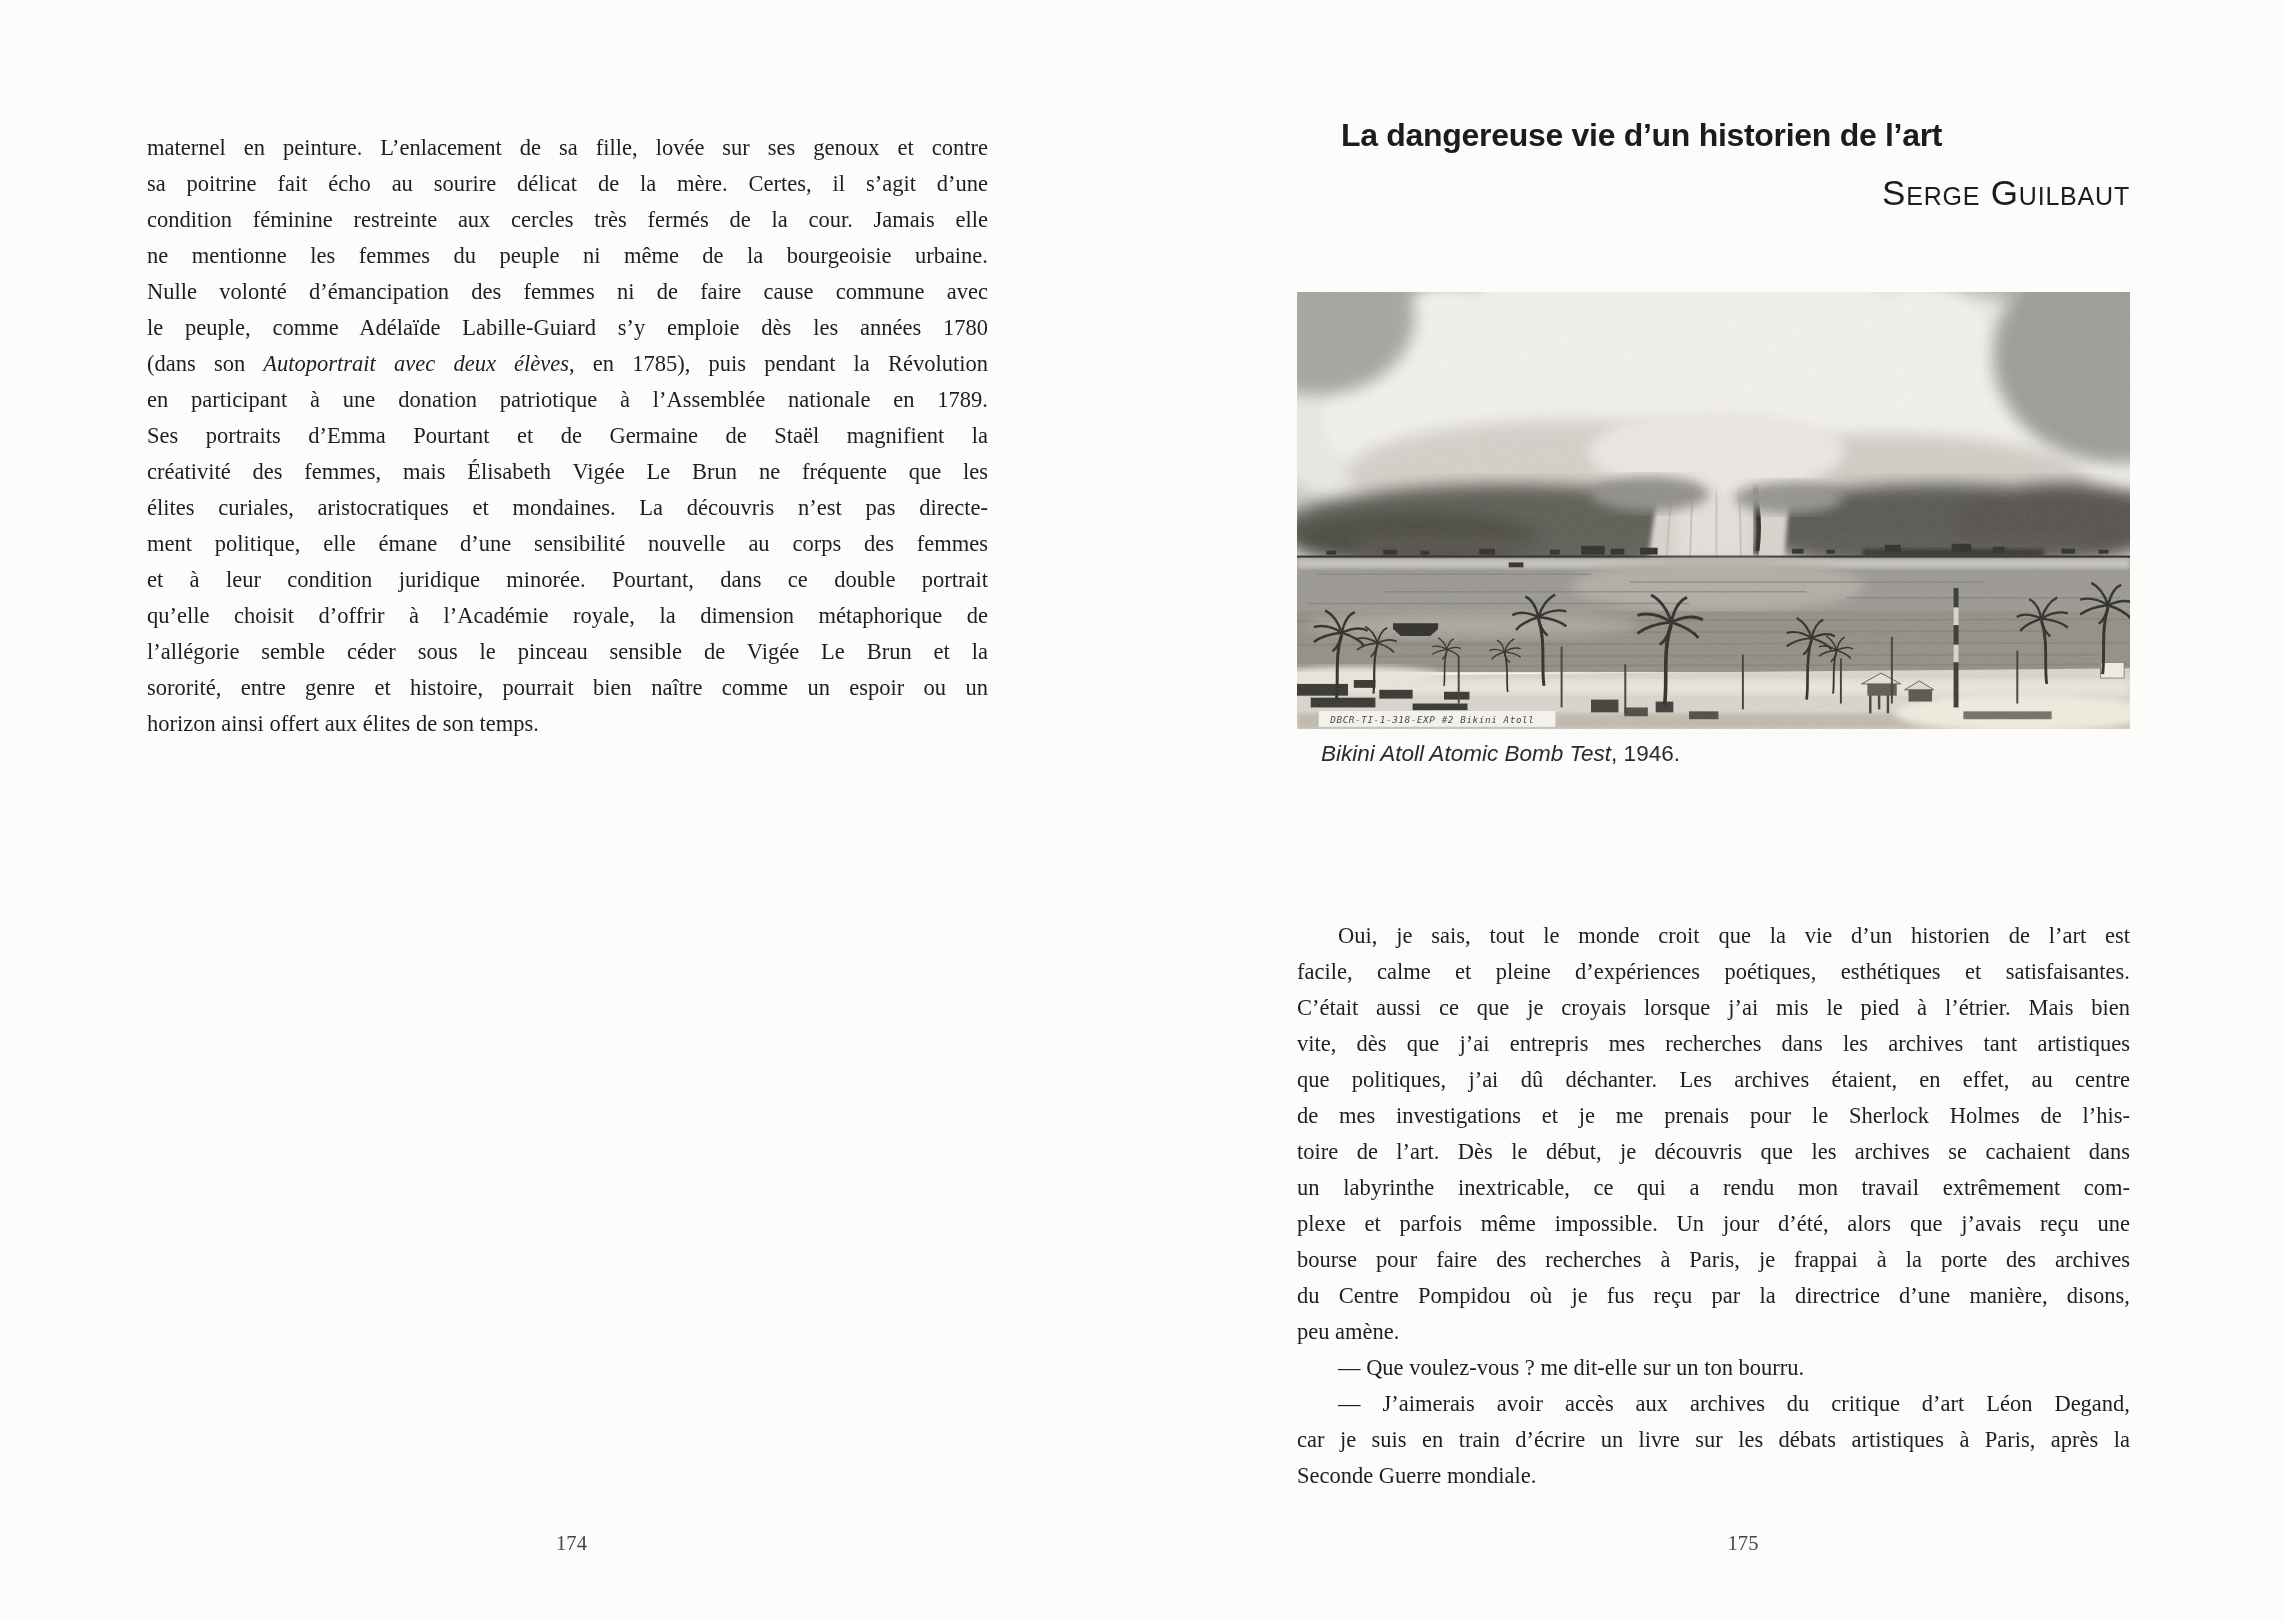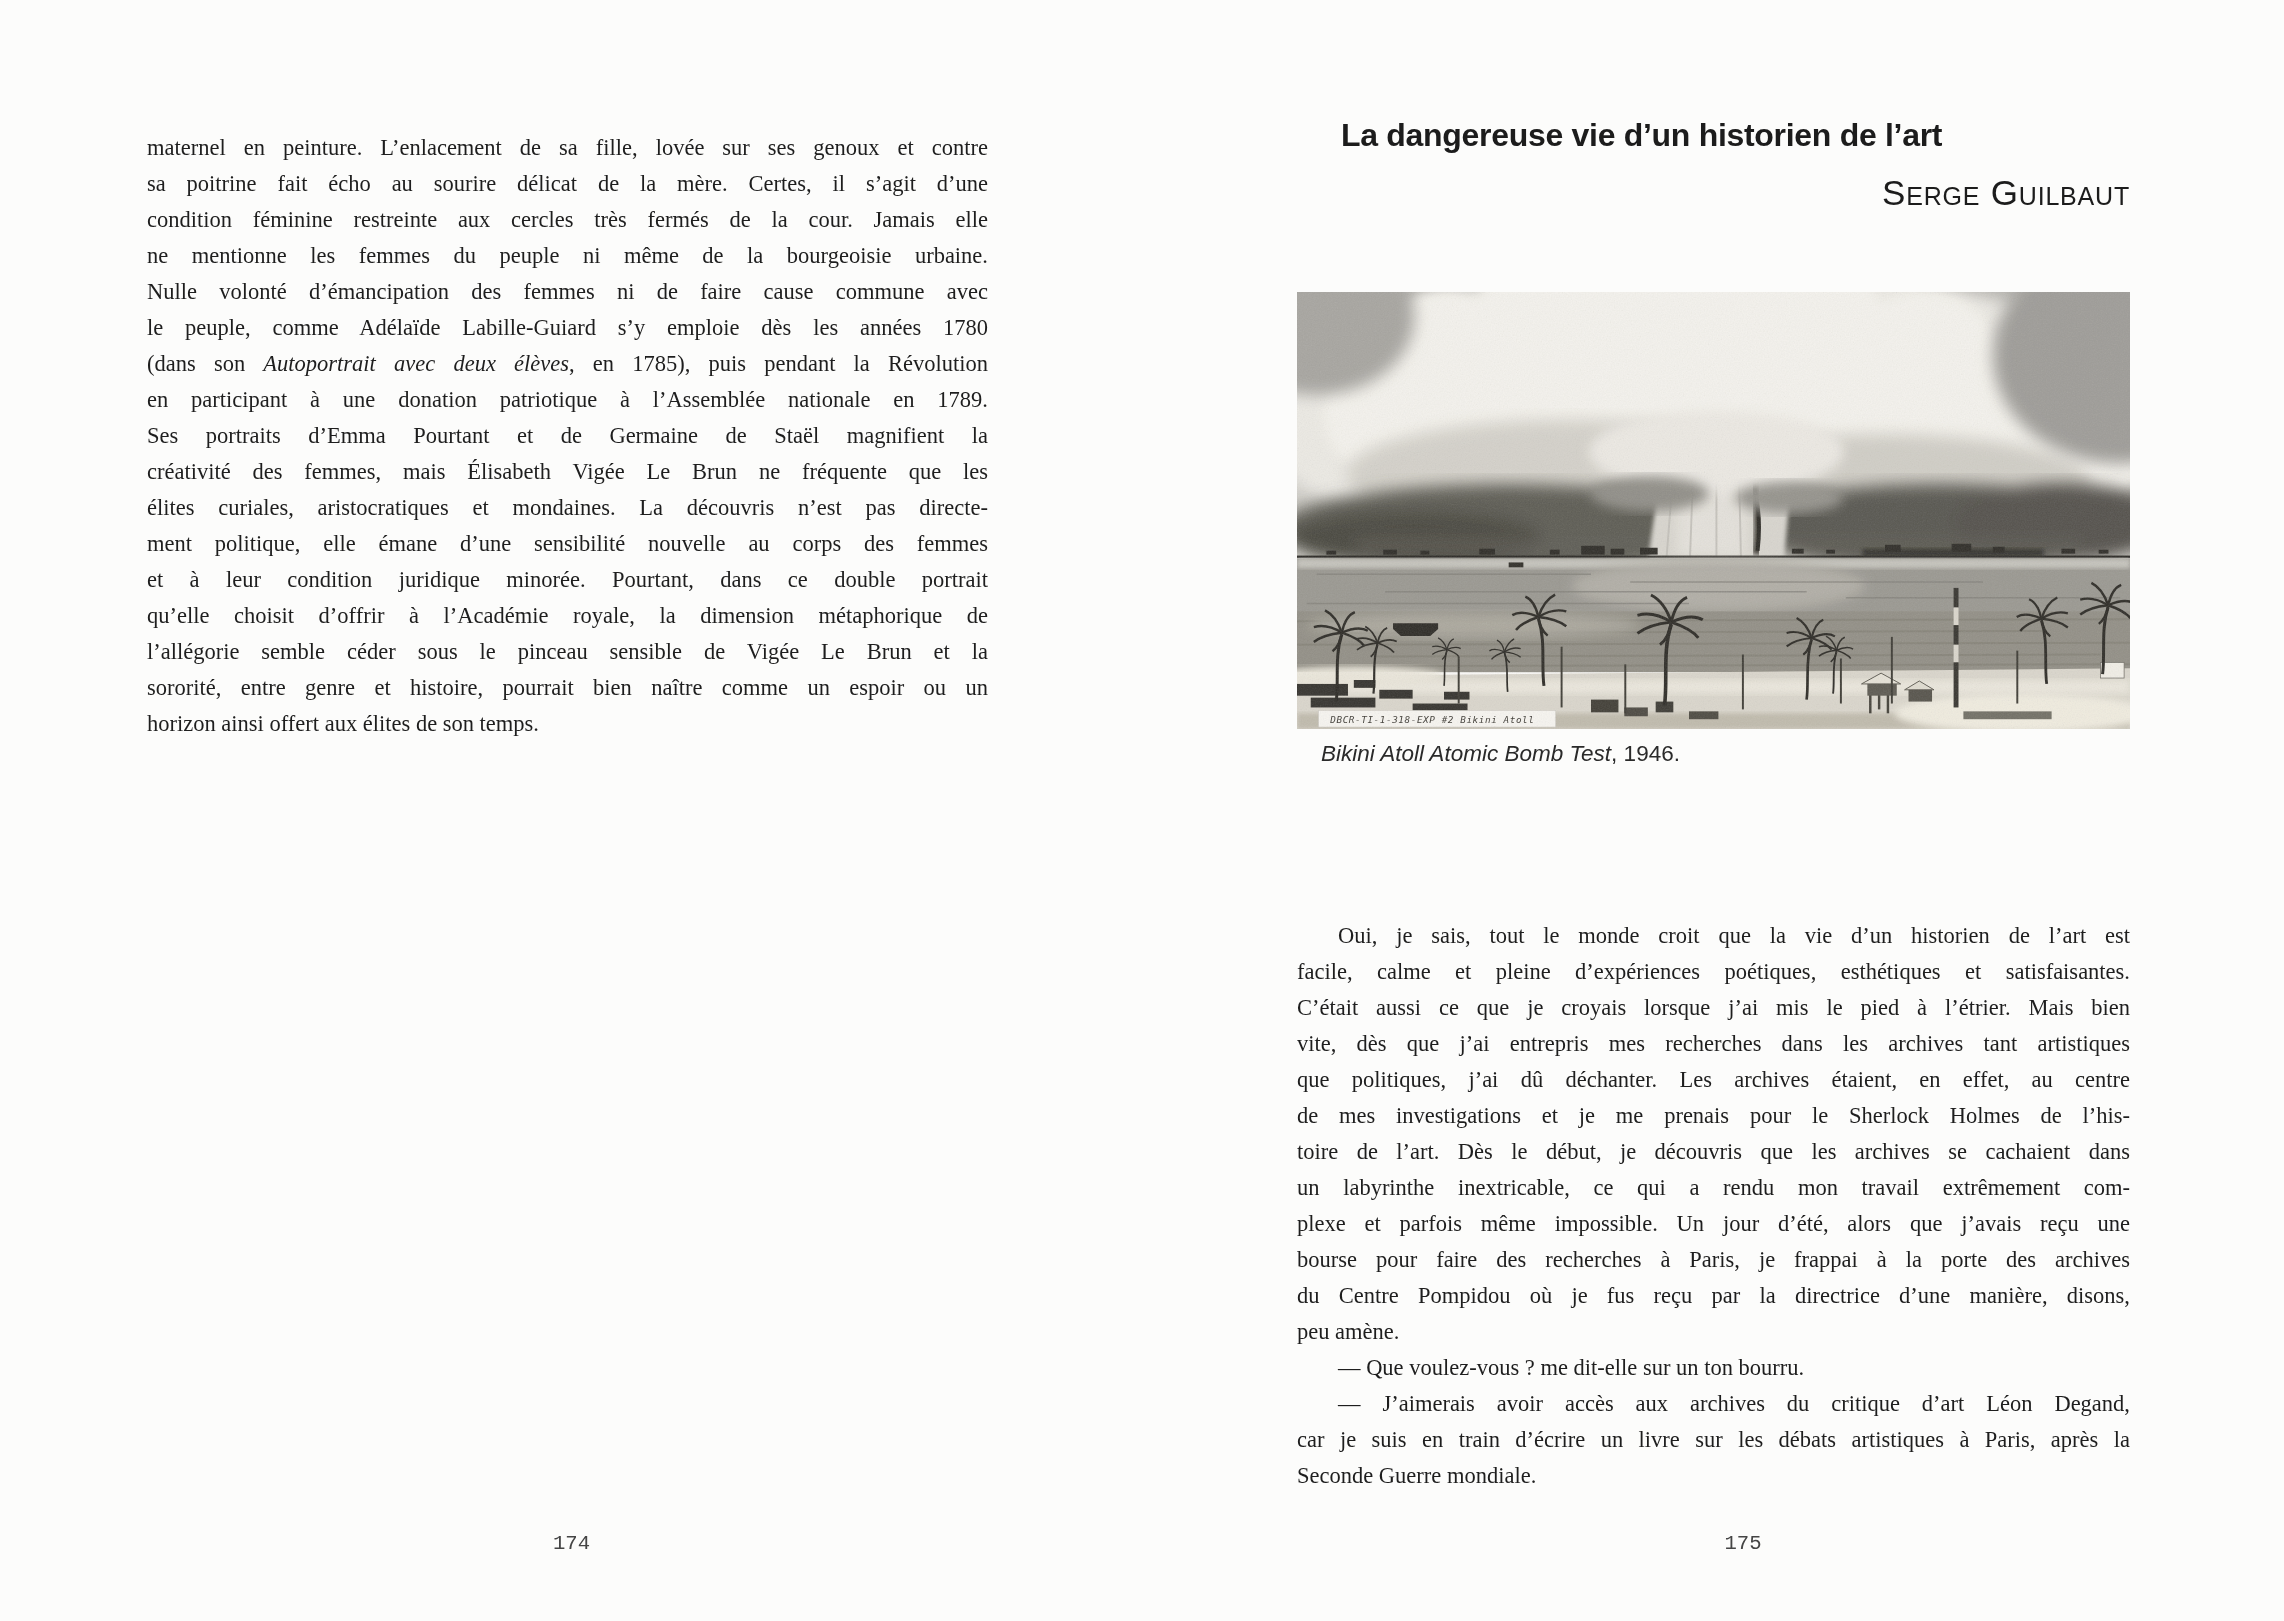--- a/index.html
+++ b/index.html
@@ -31,21 +31,21 @@
   #photo-frame{position:absolute;left:1297px;top:292px;width:833px;height:356px;}
   #photo-frame svg{display:block;width:833px;height:437px;}
   #photo-caption{
     position:absolute;left:1297px;top:741px;width:833px;
     font-family:"Liberation Sans","DejaVu Sans",sans-serif;
     font-size:22.5px;color:#2a2a2a;margin-left:24px;
   }
   #photo-caption .cap-italic{font-style:italic;}
   .pagenum{
     position:absolute;top:1532px;text-align:center;
-    font-family:Liberation Mono, monospace;
+    font-family:Liberation Serif, serif;
     font-size:20.6px;color:#454545;
   }
   #pagenum-left{left:0;width:1143px;}
   #pagenum-right{left:1172px;width:1142px;}
 </style>
 </head>
 <body>
 
 <div id="left-text" class="textblock">
   <div class="serifline">maternel en peinture. L’enlacement de sa fille, lovée sur ses genoux et contre</div>

